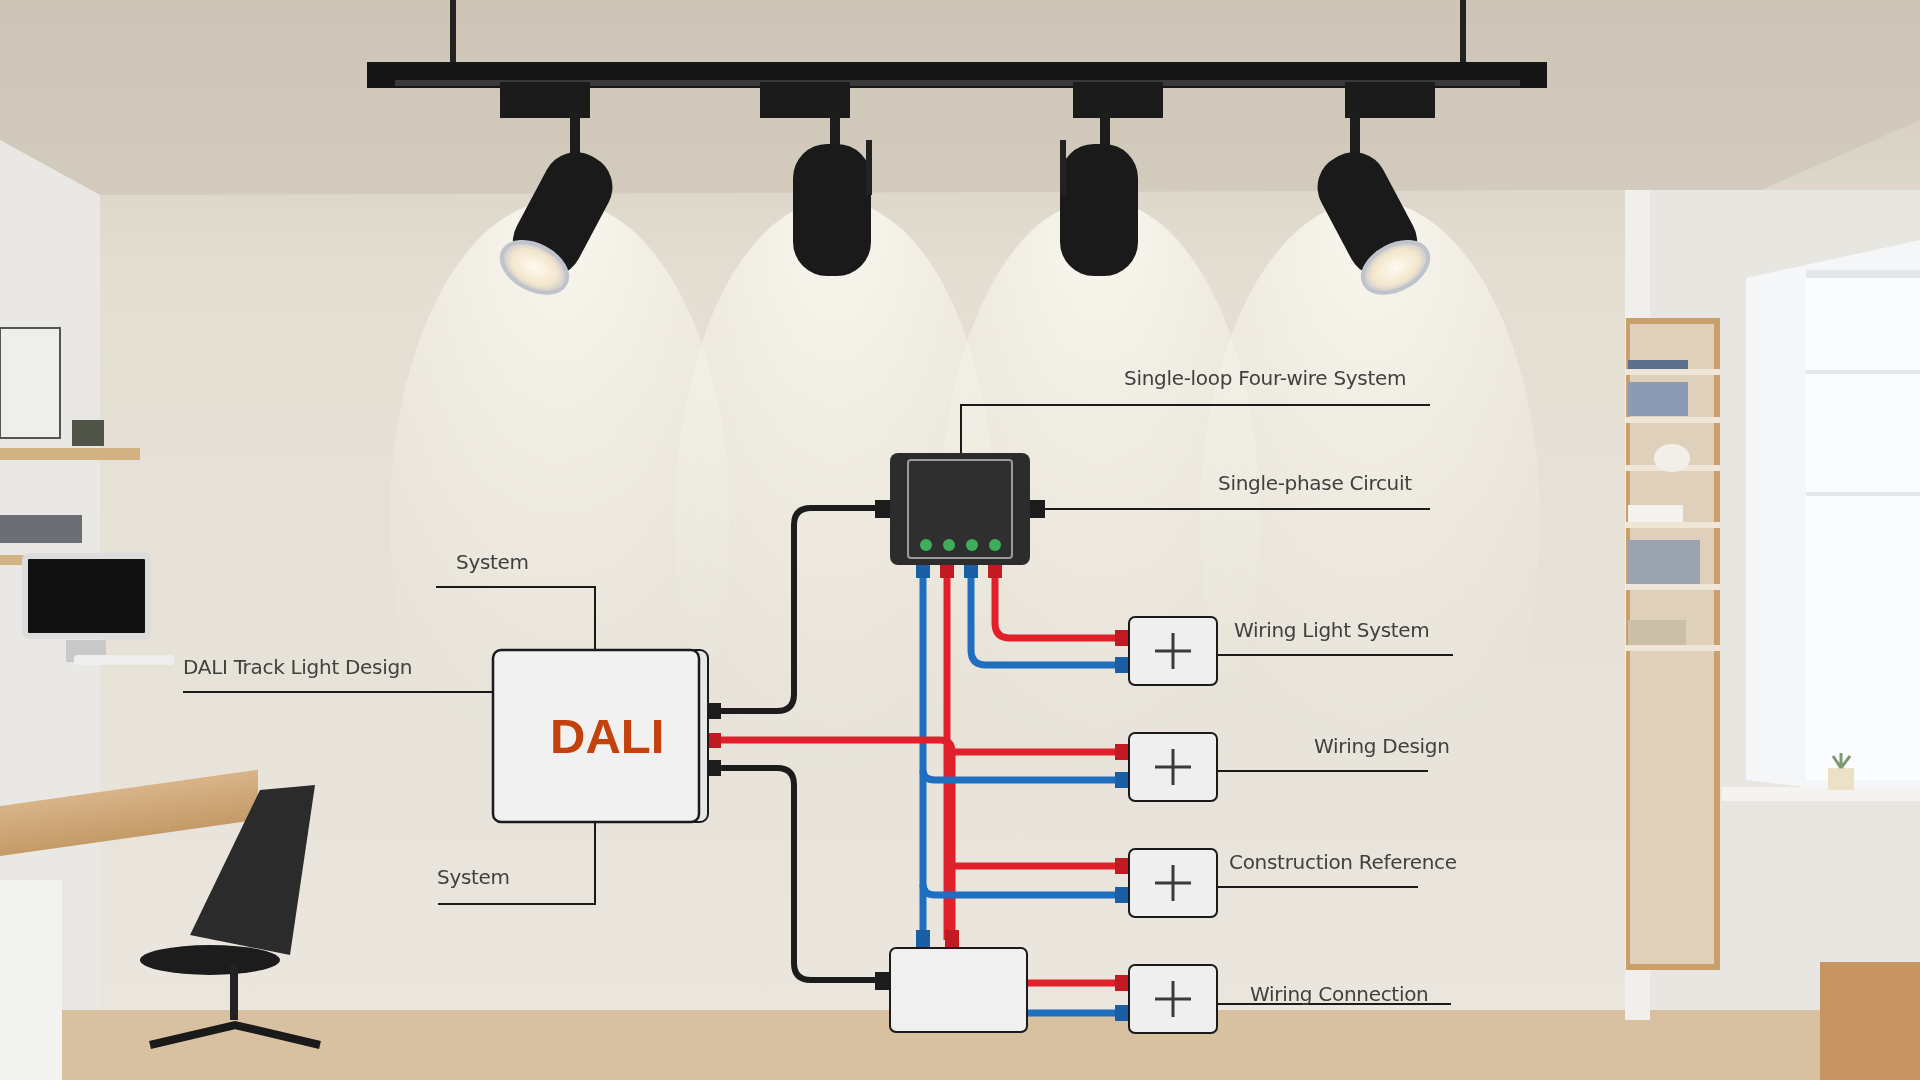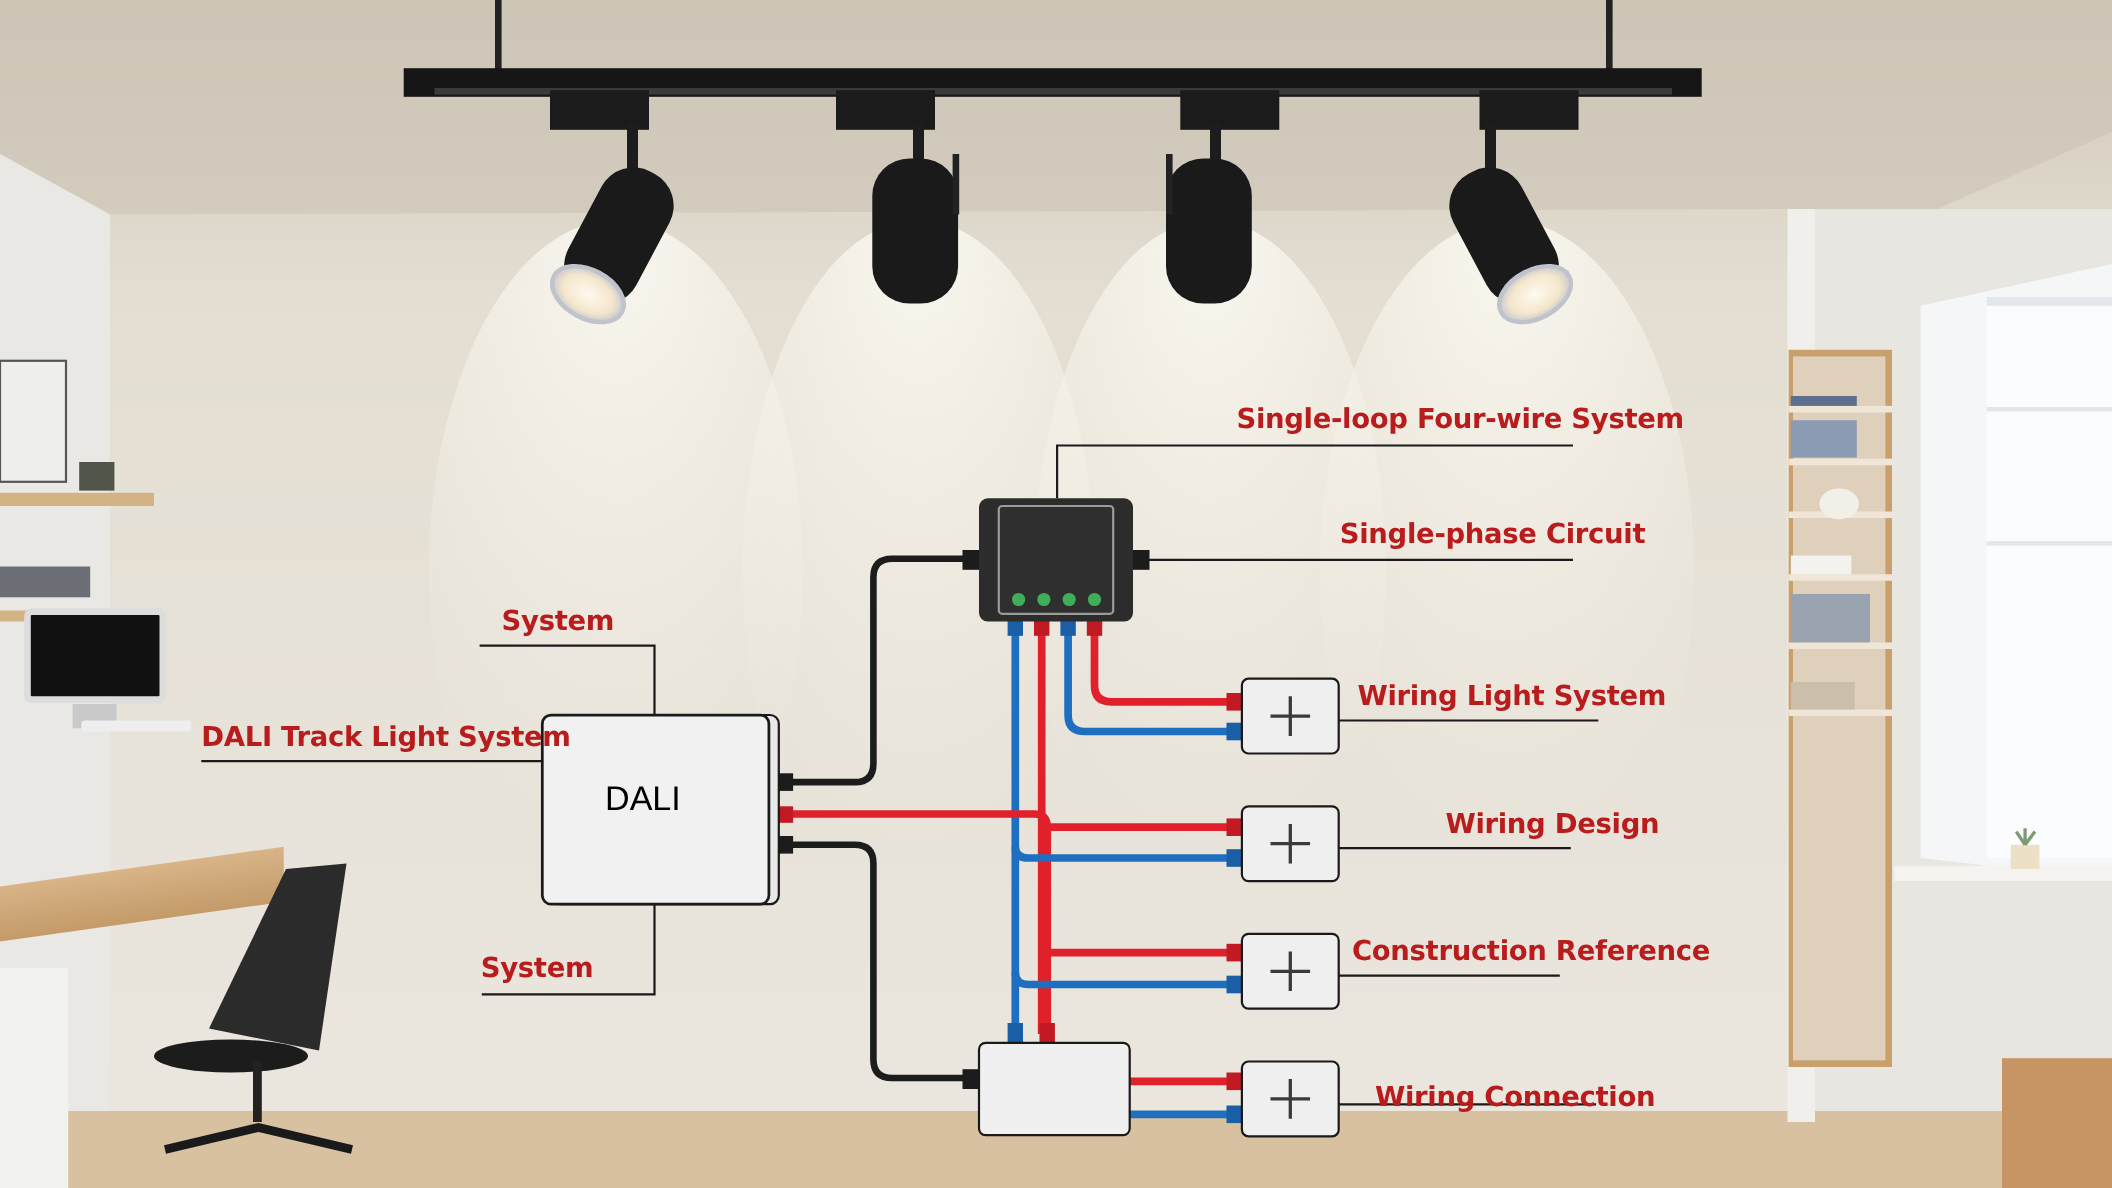--- a/index.html
+++ b/index.html
@@ -1,19 +1,19 @@
 <!DOCTYPE html>
 <html><head>
 <meta charset="utf-8">
 <style>
   html,body{margin:0;padding:0;}
   body{width:1920px;height:1080px;overflow:hidden;position:relative;font-family:"DejaVu Sans",sans-serif;background:#e6e1d6;}
   .scene{position:absolute;left:0;top:0;width:1920px;height:1080px;}
-  .lbl{position:absolute;font-family:"DejaVu Sans",sans-serif;font-size:25px;color:#b91c1c;white-space:nowrap;letter-spacing:-0.3px;font-weight:bold;}
-  .dali-text{position:absolute;font-family:"Liberation Sans",sans-serif;font-weight:normal;font-size:31px;color:#000000;}
+  .lbl{position:absolute;font-family:"DejaVu Sans",sans-serif;font-size:20px;color:#404040;white-space:nowrap;letter-spacing:-0.3px;}
+  .dali-text{position:absolute;font-family:"Liberation Sans",sans-serif;font-weight:bold;font-size:49px;color:#c2410c;}
 </style>
 </head>
 <body>
 
 <svg class="scene" viewBox="0 0 1920 1080" width="1920" height="1080" xmlns="http://www.w3.org/2000/svg">
   <defs>
     <linearGradient id="wallG" x1="0" y1="0" x2="0" y2="1">
       <stop offset="0" stop-color="#cfc7b9"></stop>
       <stop offset="0.25" stop-color="#e4ded2"></stop>
       <stop offset="1" stop-color="#ebe7df"></stop>
@@ -223,21 +223,21 @@
         <path d="M1155 883 H1191 M1173 865 V901" stroke="#3a3a3a" stroke-width="3"></path>
       </g>
       <g>
         <rect x="1129" y="965" width="88" height="68" rx="6" fill="#efefef" stroke="#1a1a1a" stroke-width="2"></rect>
         <path d="M1155 999 H1191 M1173 981 V1017" stroke="#3a3a3a" stroke-width="3"></path>
       </g>
     </g>
 </svg>
 
 <div class="lbl" style="left:456px;top:550px;">System</div>
-<div class="lbl" style="left:183px;top:655px;">DALI Track Light System</div>
+<div class="lbl" style="left:183px;top:655px;">DALI Track Light Design</div>
 <div class="lbl" style="left:437px;top:865px;">System</div>
 <div class="lbl" style="left:1124px;top:366px;">Single-loop Four-wire System</div>
 <div class="lbl" style="left:1218px;top:471px;">Single-phase Circuit</div>
 <div class="dali-text" style="left:550px;top:708px;">DALI</div>
 
 <div class="lbl" style="left:1234px;top:618px;">Wiring Light System</div>
 <div class="lbl" style="left:1274px;top:734px;margin-left:40px;">Wiring Design</div>
 <div class="lbl" style="left:1229px;top:850px;">Construction Reference</div>
 <div class="lbl" style="left:1250px;top:967px;margin-top:15px;">Wiring Connection</div>
 

